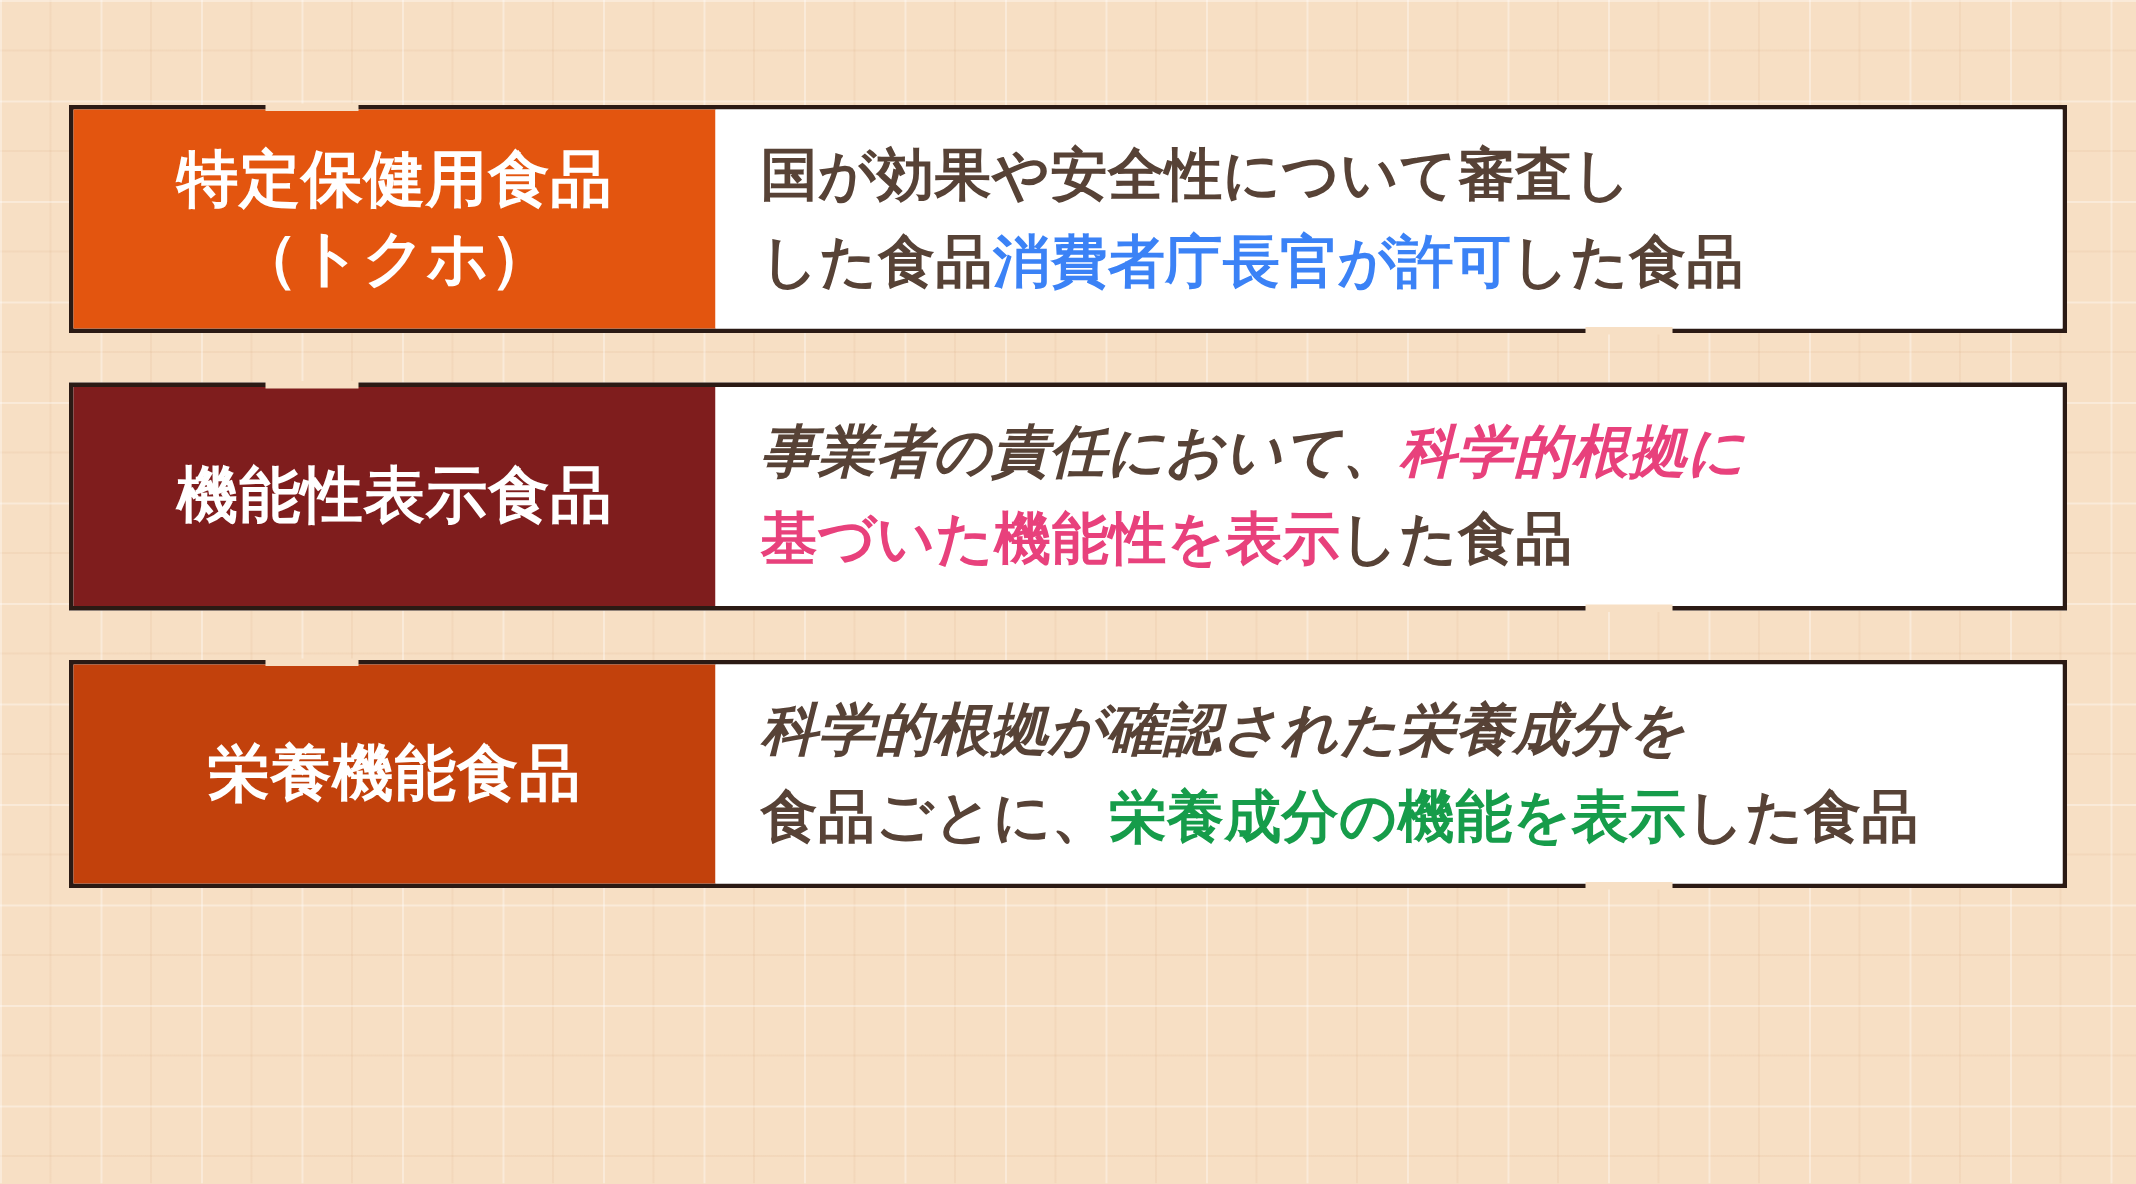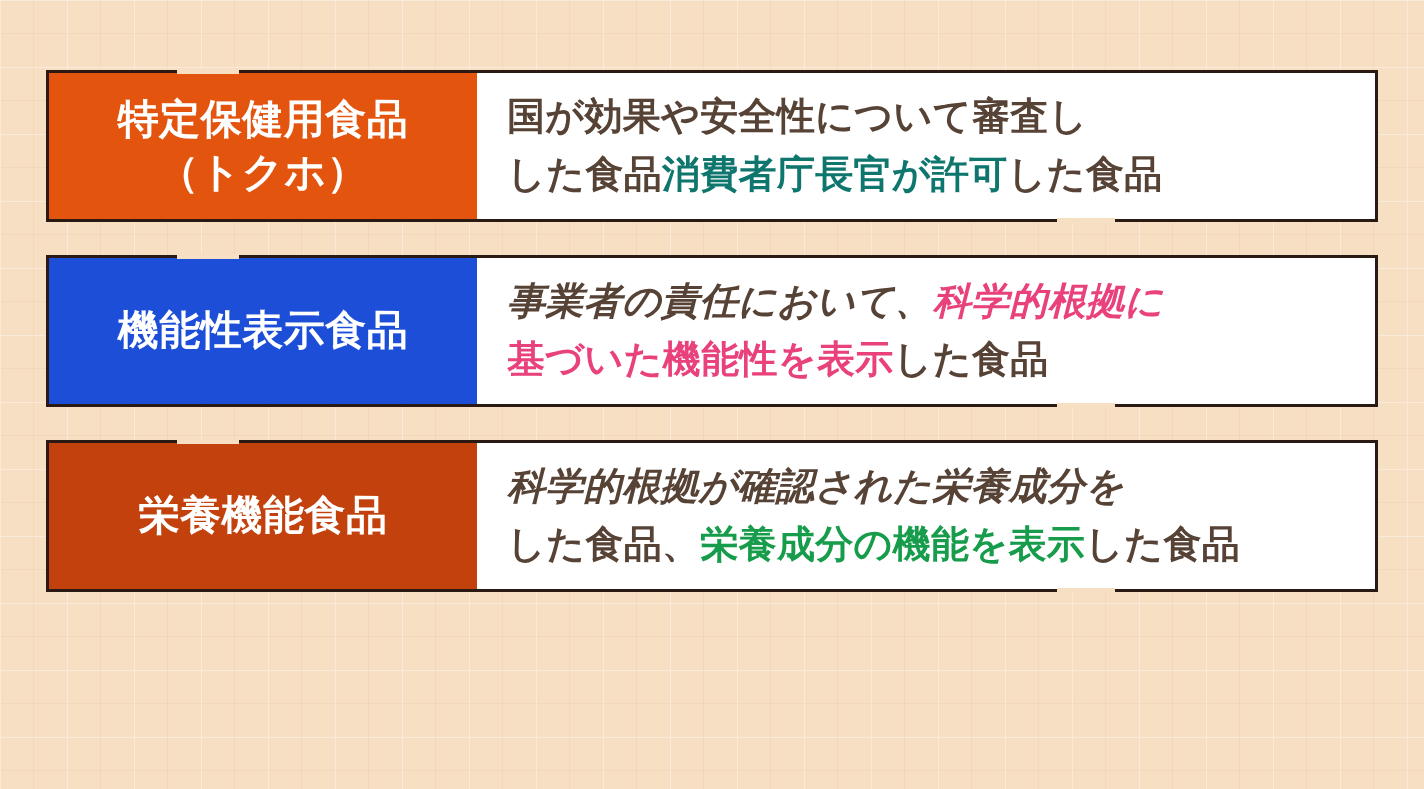--- a/index.html
+++ b/index.html
@@ -120,37 +120,37 @@
 
 <div id="card-stack">
 
   <div class="row" style="border-color: rgb(43, 26, 20);">
     <div class="row-label" style="background-color: rgb(227, 85, 15); color: rgb(255, 255, 255);">
       <span class="label-text">特定保健用食品
 （トクホ）</span>
     </div>
     <div class="row-body">
       <div class="body-line" style="color: rgb(87, 66, 54);"><span>国が効果や安全性について審査し</span><span class="hl" style="color: rgb(232, 90, 30);"></span><span></span></div>
-      <div class="body-line" style="color: rgb(87, 66, 54);"><span>した食品</span><span class="hl" style="color: #0f766e;">消費者庁長官が許可</span><span>した食品</span></div>
+      <div class="body-line" style="color: rgb(87, 66, 54);"><span>した食品</span><span class="hl" style="color: #3b82f6;">消費者庁長官が許可</span><span>した食品</span></div>
     </div>
   </div>
 
   <div class="row" style="border-color: rgb(43, 26, 20);">
-    <div class="row-label" style="background-color: #1d4ed8; color: rgb(255, 255, 255);">
+    <div class="row-label" style="background-color: #7f1d1d; color: rgb(255, 255, 255);">
       <span class="label-text">機能性表示食品</span>
     </div>
     <div class="row-body">
       <div class="body-line" style="color: rgb(87, 66, 54); font-style: italic;"><span>事業者の責任において、</span><span class="hl" style="color: rgb(232, 65, 124);">科学的根拠に</span><span></span></div>
       <div class="body-line" style="color: rgb(87, 66, 54);"><span></span><span class="hl" style="color: rgb(232, 65, 124);">基づいた機能性を表示</span><span>した食品</span></div>
     </div>
   </div>
 
   <div class="row" style="border-color: rgb(43, 26, 20);">
     <div class="row-label" style="background-color: #c2410c; color: rgb(255, 255, 255);">
       <span class="label-text">栄養機能食品</span>
     </div>
     <div class="row-body">
       <div class="body-line" style="color: rgb(87, 66, 54); font-style: italic;"><span>科学的根拠が確認された栄養成分を</span><span class="hl" style="color: rgb(22, 156, 74);"></span><span></span></div>
-      <div class="body-line" style="color: rgb(87, 66, 54);"><span>した食品、</span><span class="hl" style="color: rgb(22, 156, 74);">栄養成分の機能を表示</span><span>した食品</span></div>
+      <div class="body-line" style="color: rgb(87, 66, 54);"><span>食品ごとに、</span><span class="hl" style="color: rgb(22, 156, 74);">栄養成分の機能を表示</span><span>した食品</span></div>
     </div>
   </div>
 
 </div>
 
 </body></html>

